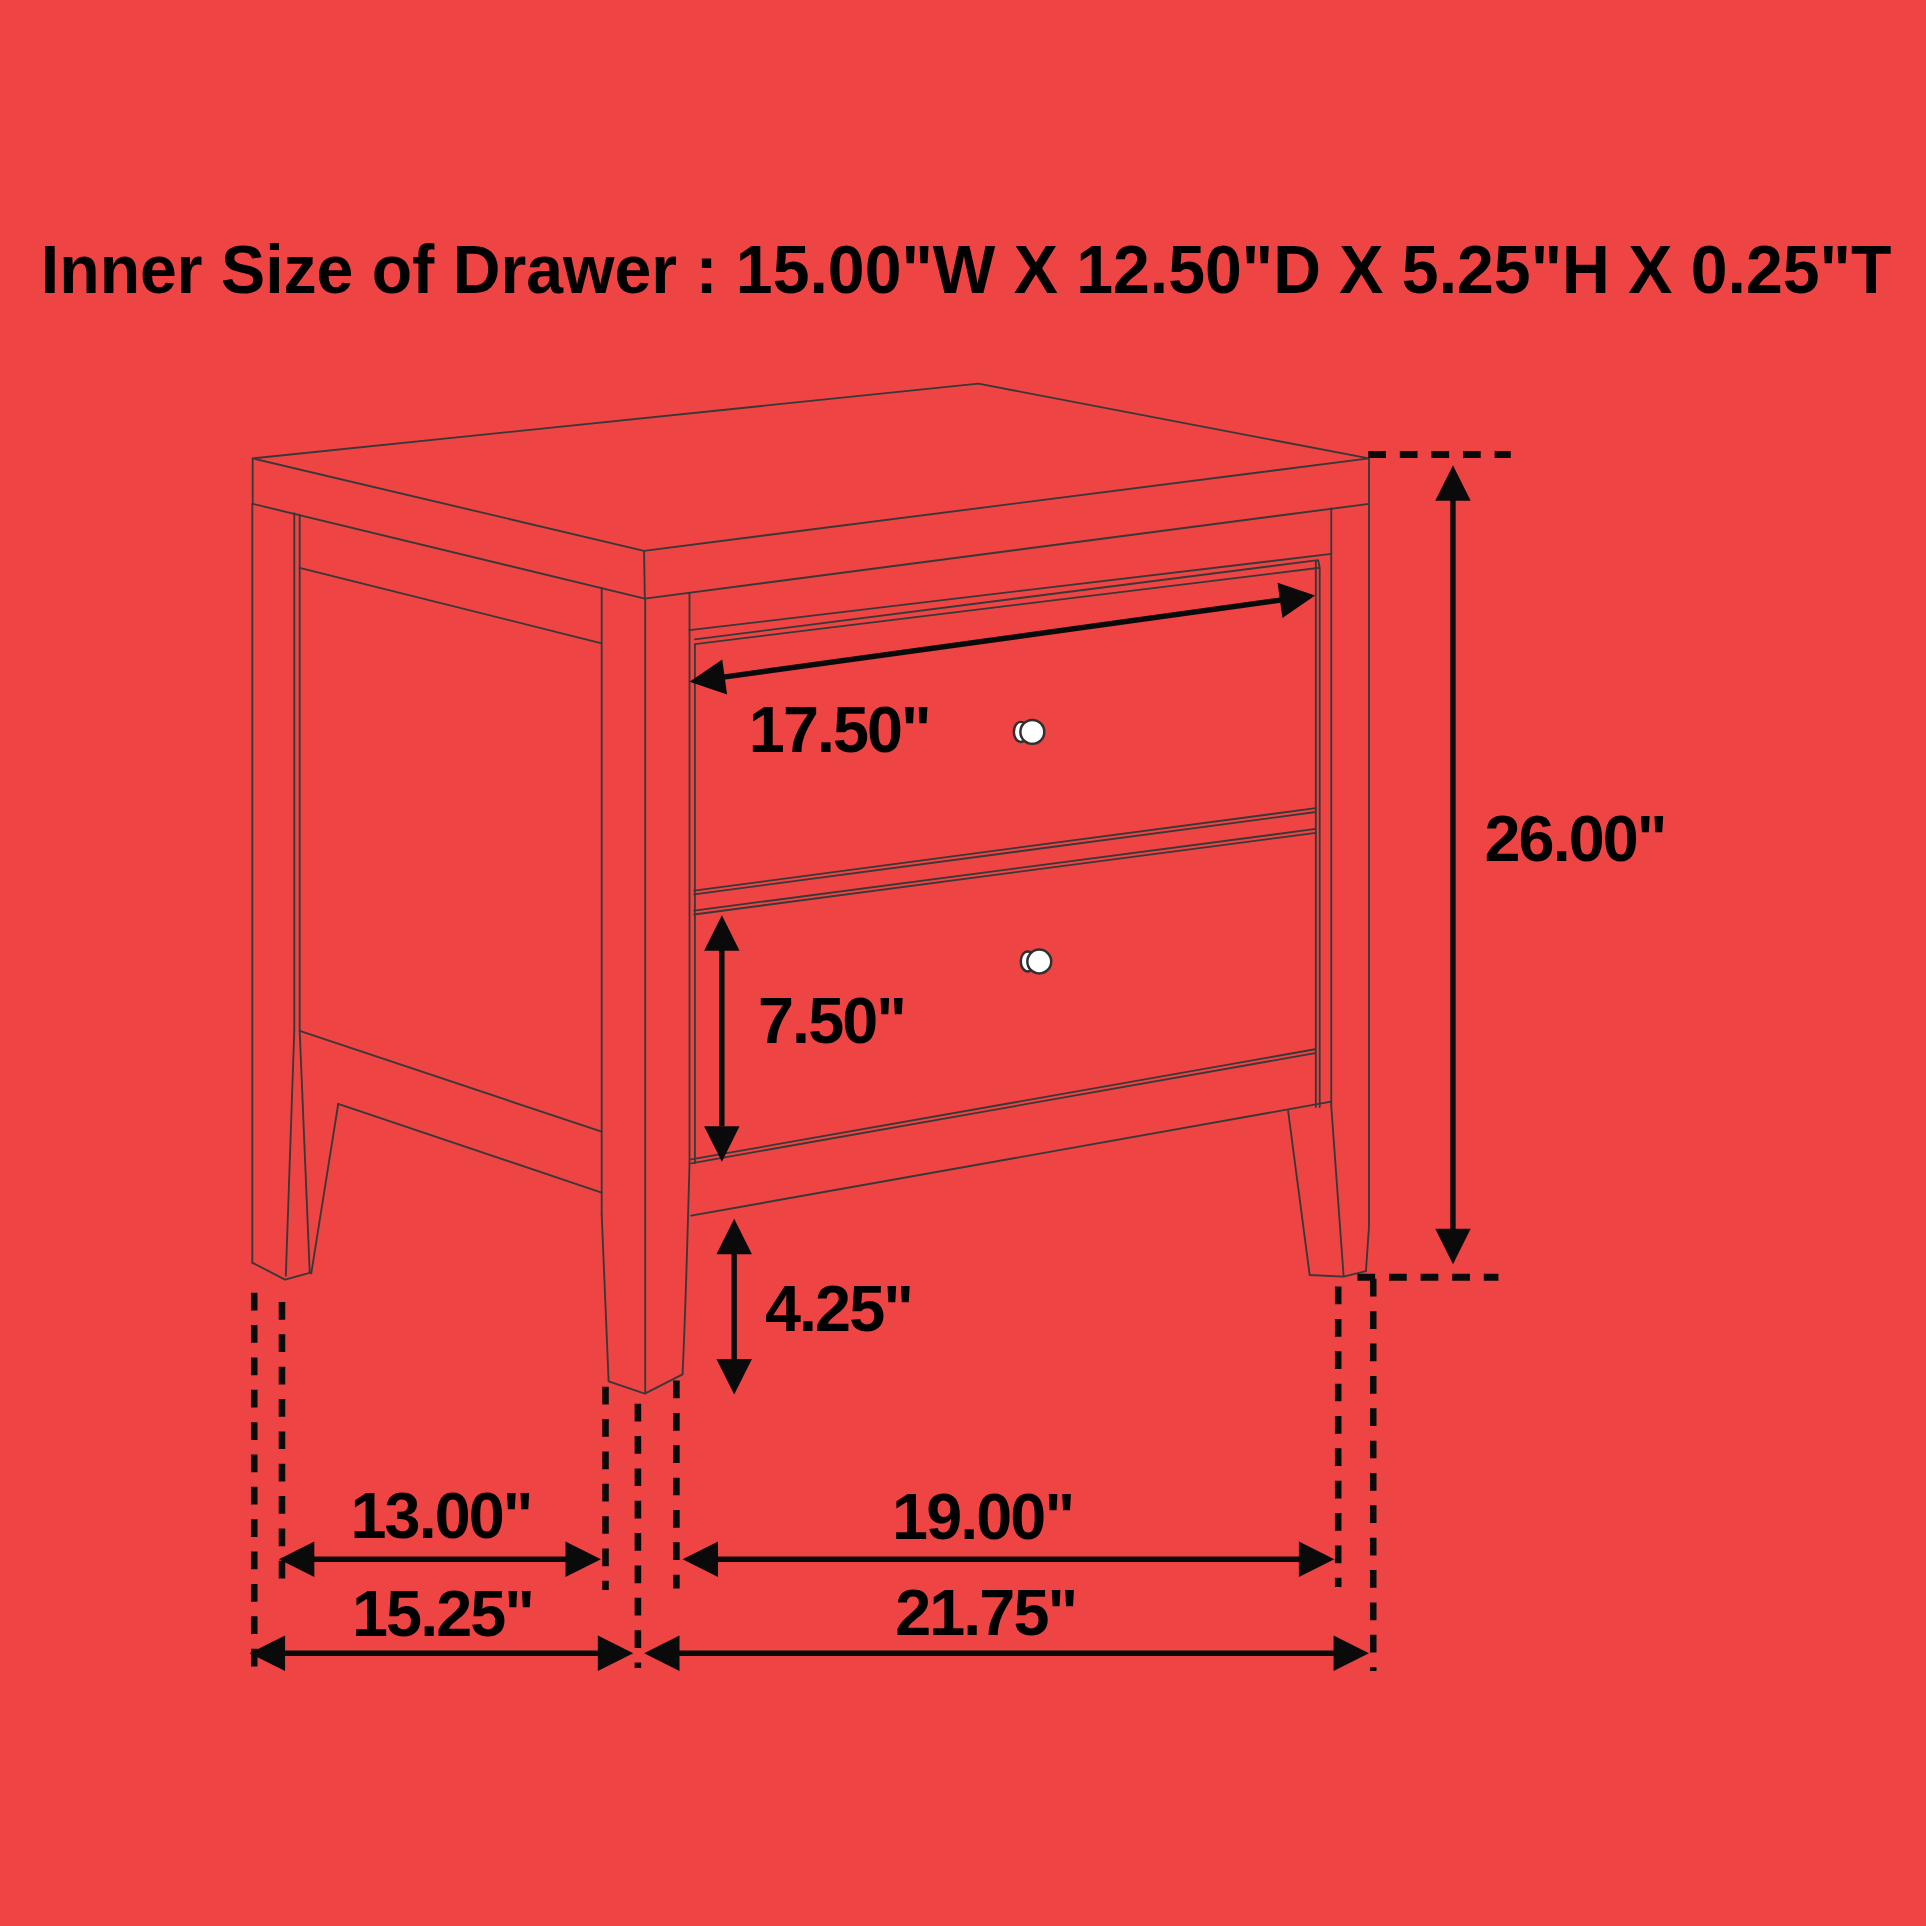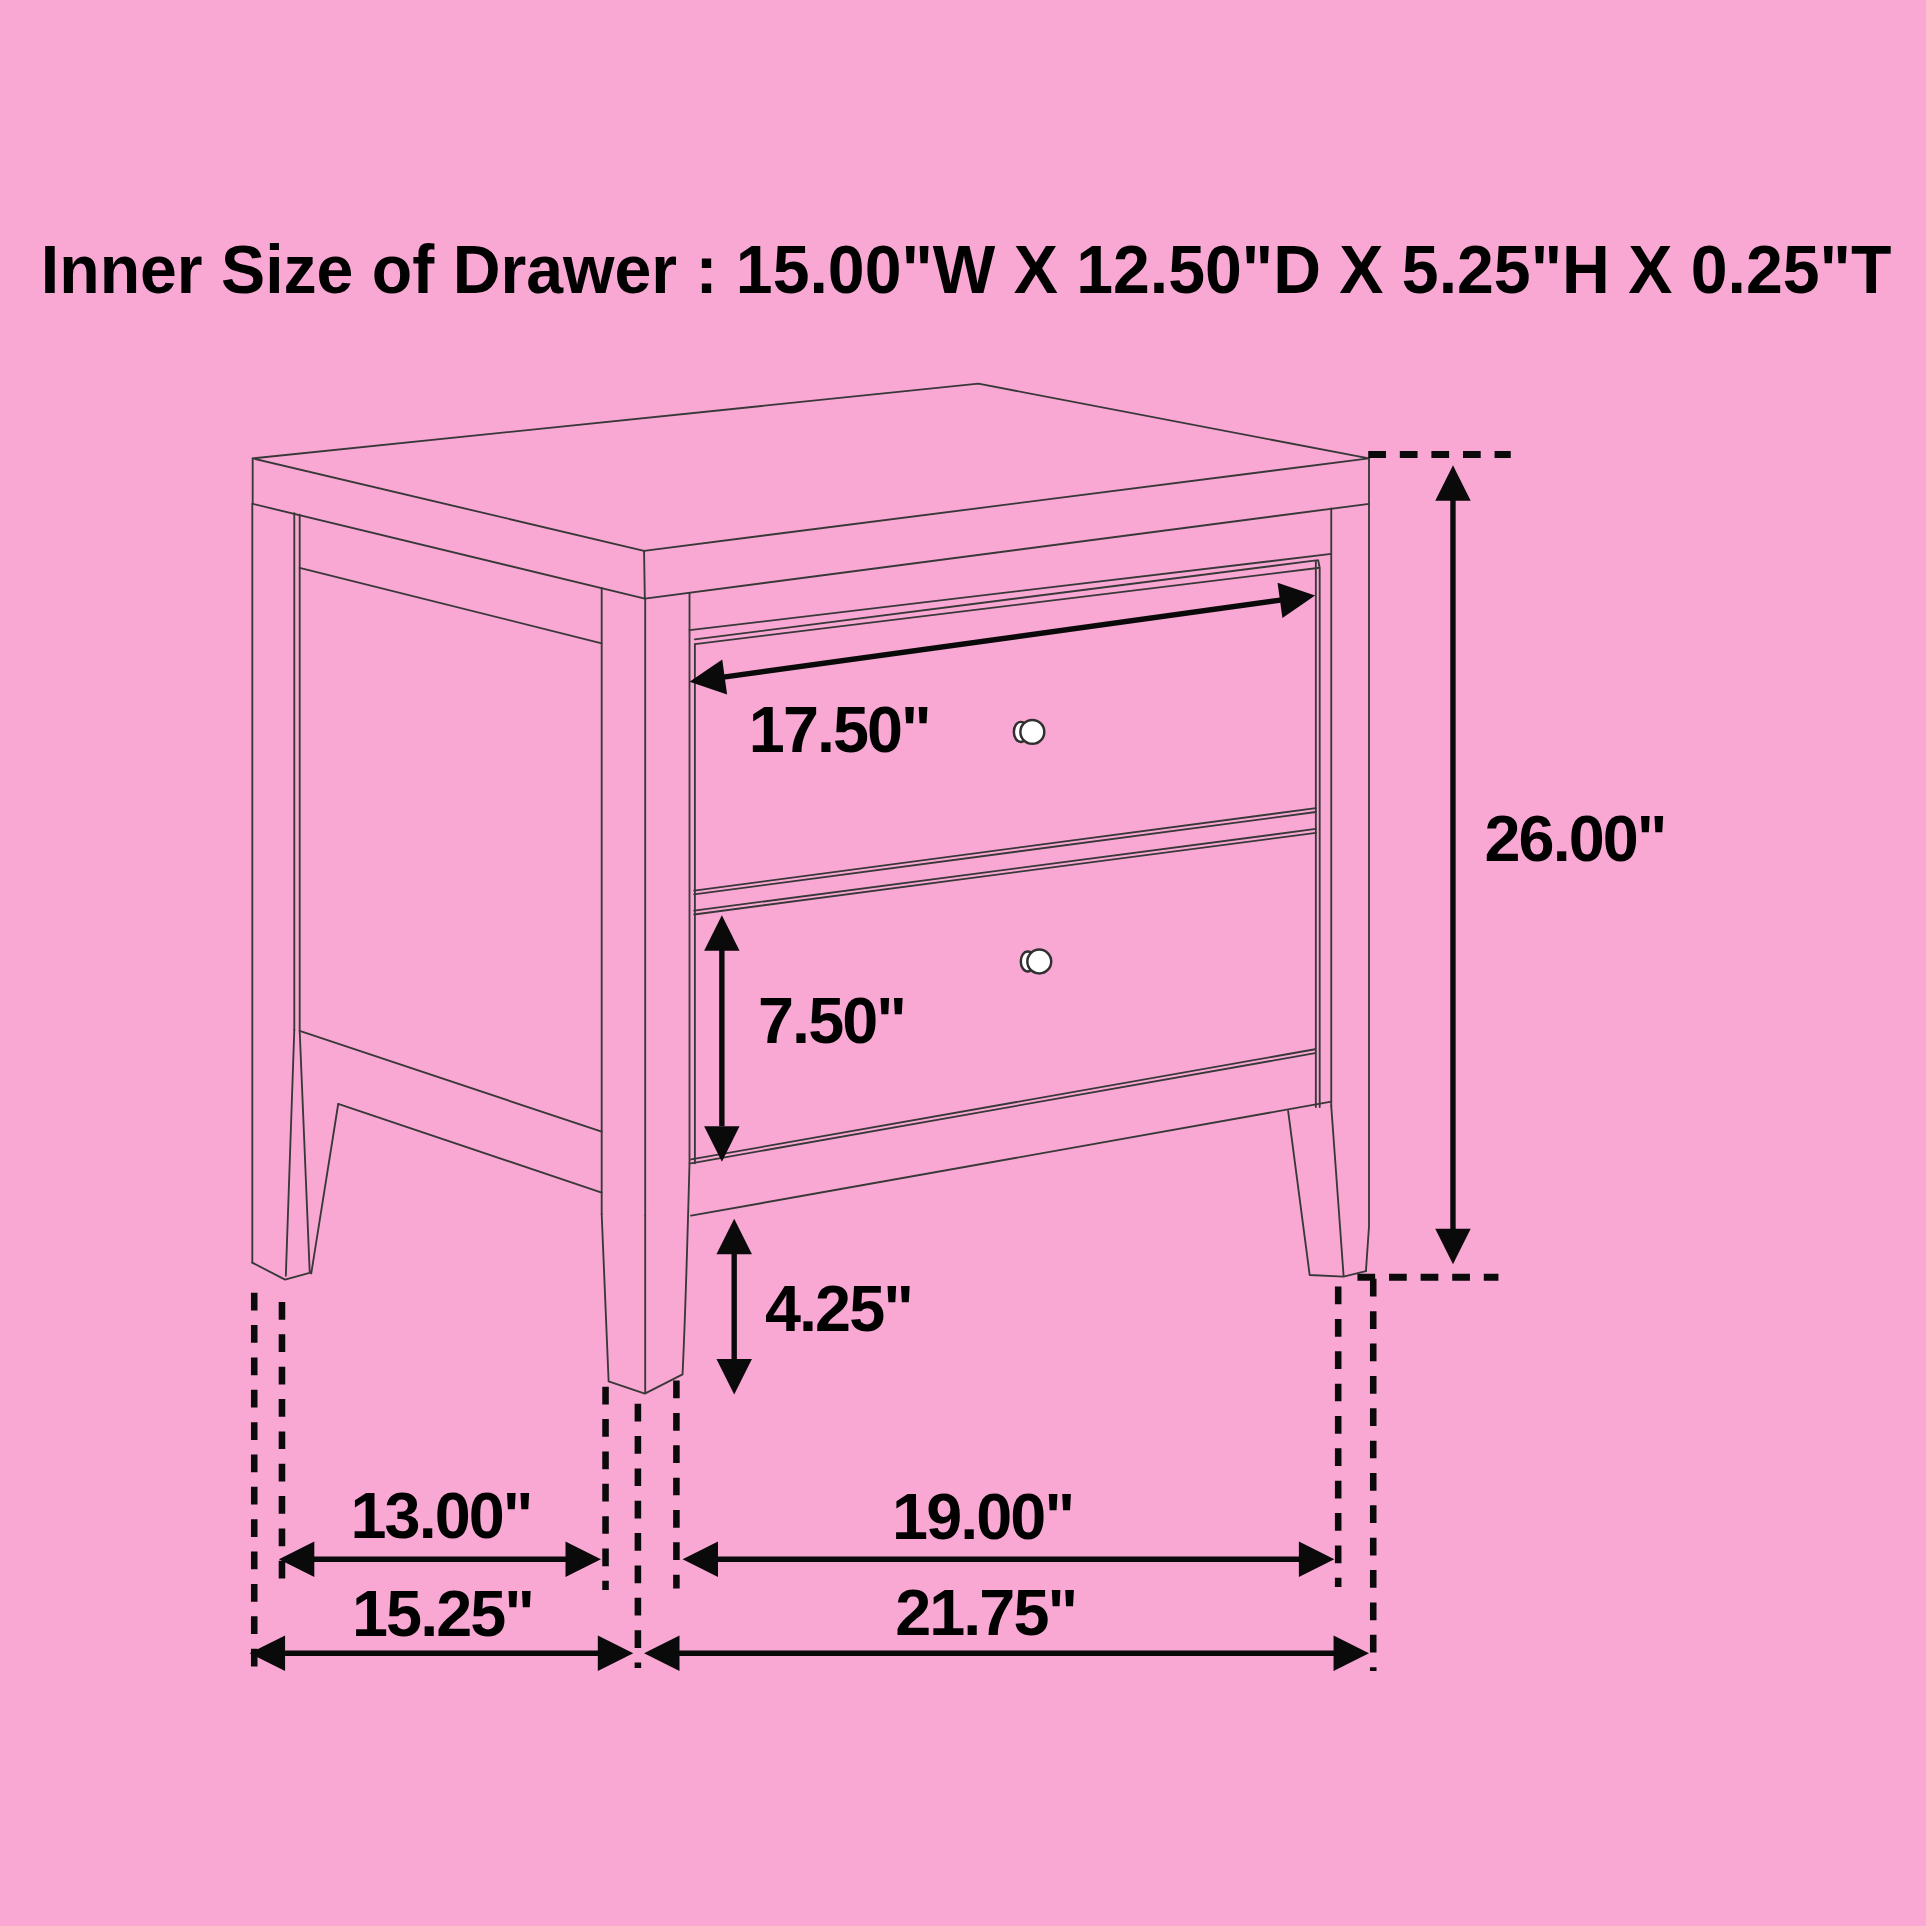--- a/index.html
+++ b/index.html
@@ -1,16 +1,16 @@
 <!DOCTYPE html>
 <html style="font-size:12.3px"><head>
 <meta charset="utf-8">
 <style>
   html,body{margin:0;padding:0;background:#ffffff;}
-  .page{width:1926px;height:1926px;position:relative;background:#f9a8d4;overflow:hidden;}
+  .page{width:1926px;height:1926px;position:relative;background:#ef4444;overflow:hidden;}
   svg{position:absolute;left:0;top:0;}
   text{font-family:"Liberation Sans", sans-serif;font-weight:bold;fill:#000000;}
 </style>
 </head>
 <body>
 <div class="page">
 <svg width="1926" height="1926" viewBox="0 0 2500 2500">
 
   <text x="53" y="380" font-size="88" textLength="2402" lengthAdjust="spacingAndGlyphs">Inner Size of Drawer : 15.00"W X 12.50"D X 5.25"H X 0.25"T</text>
 

